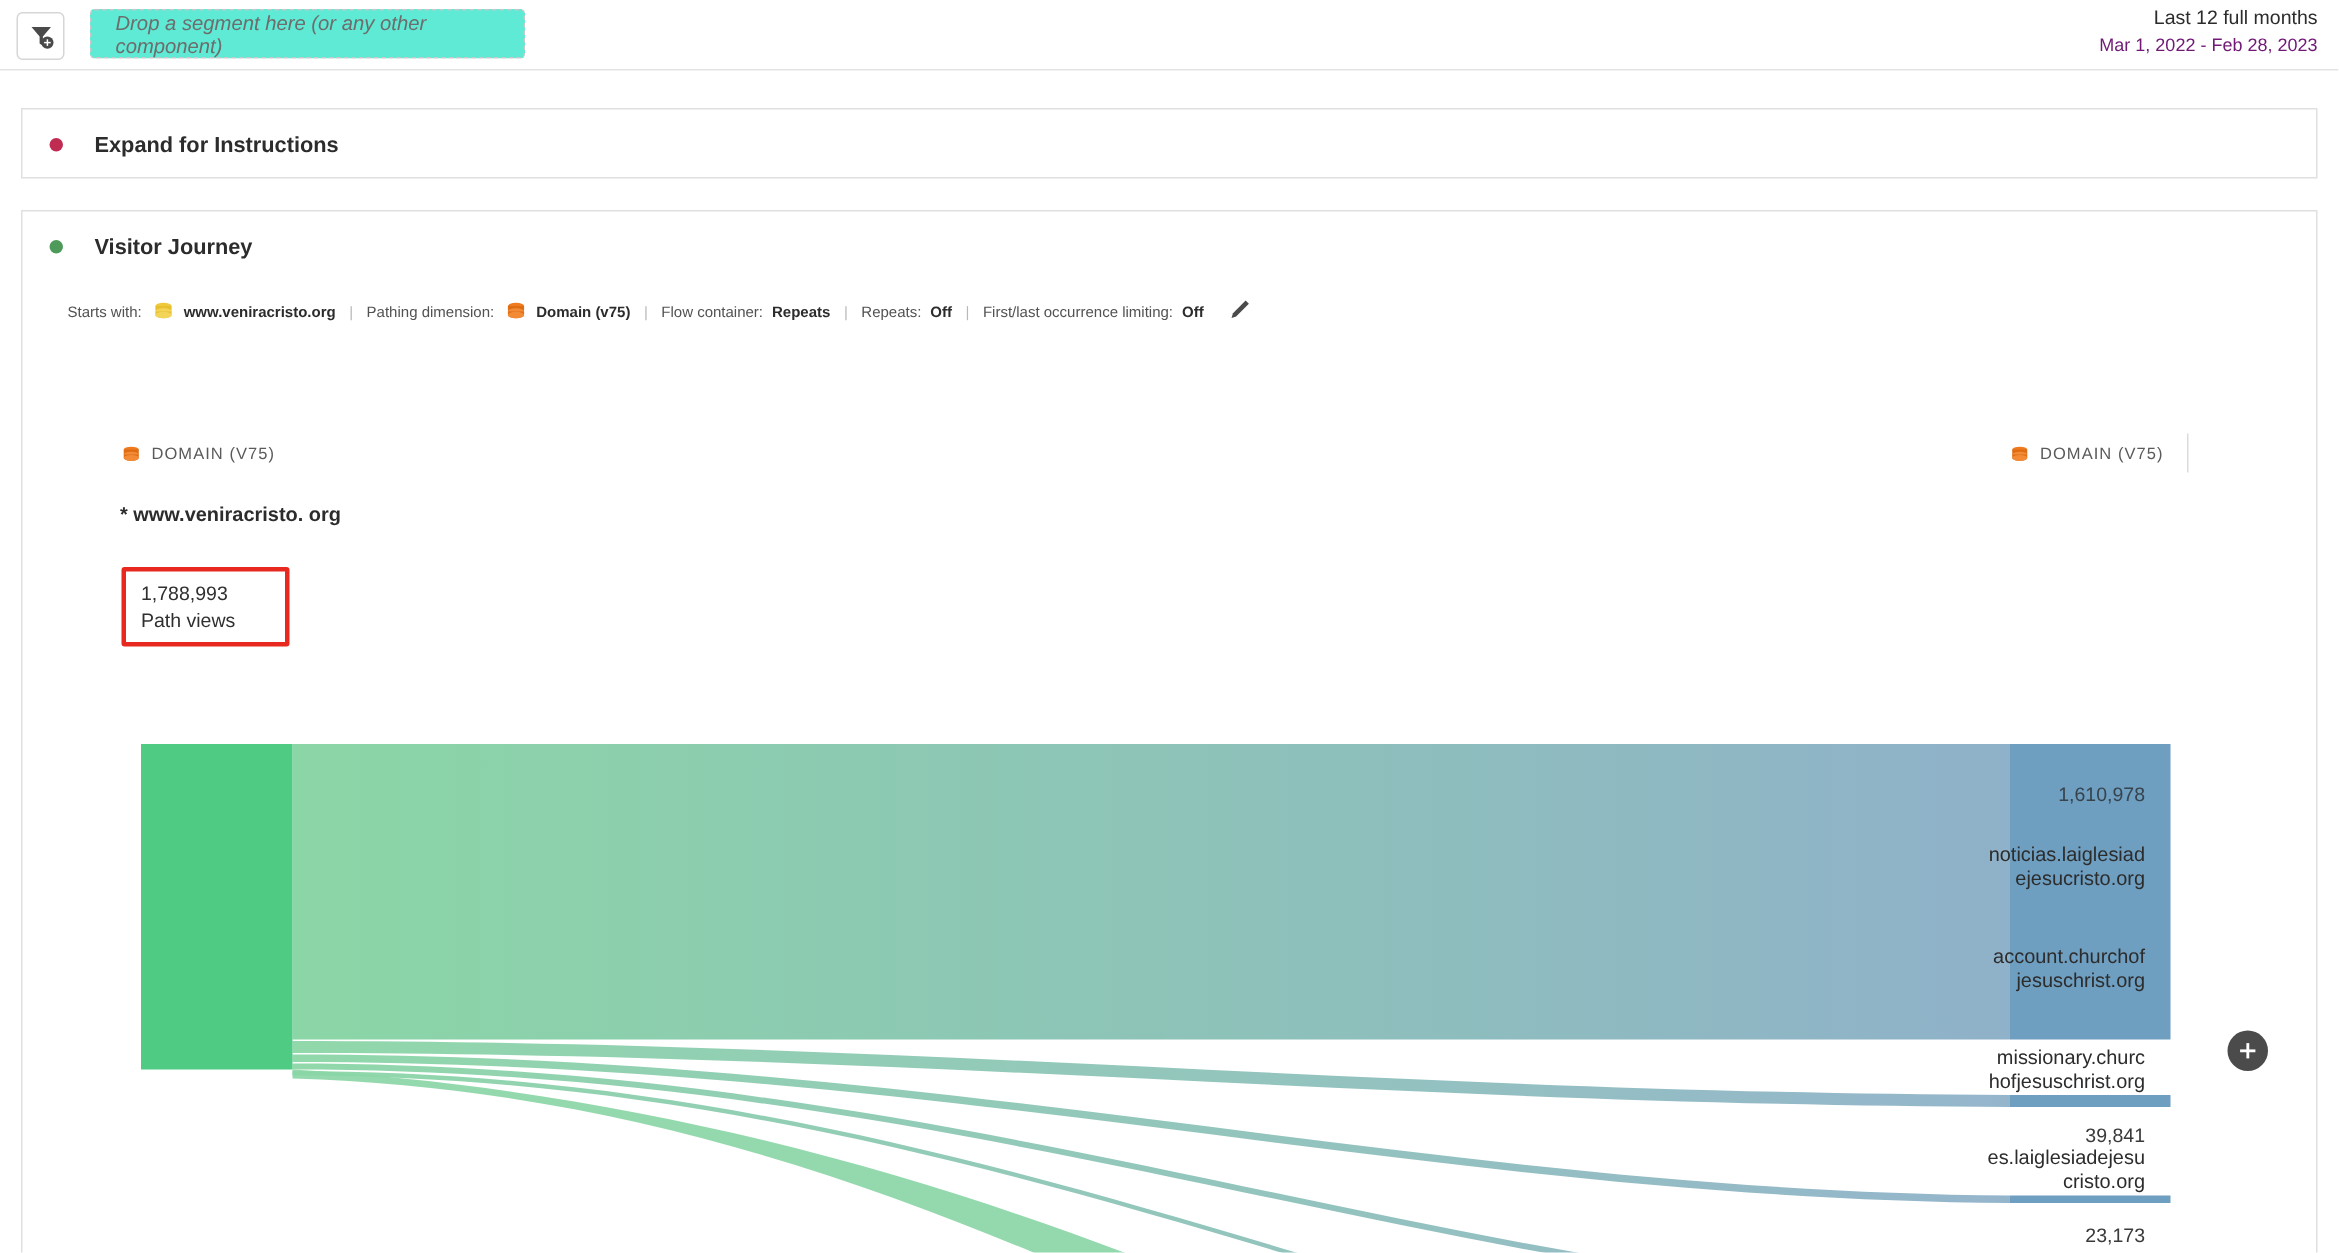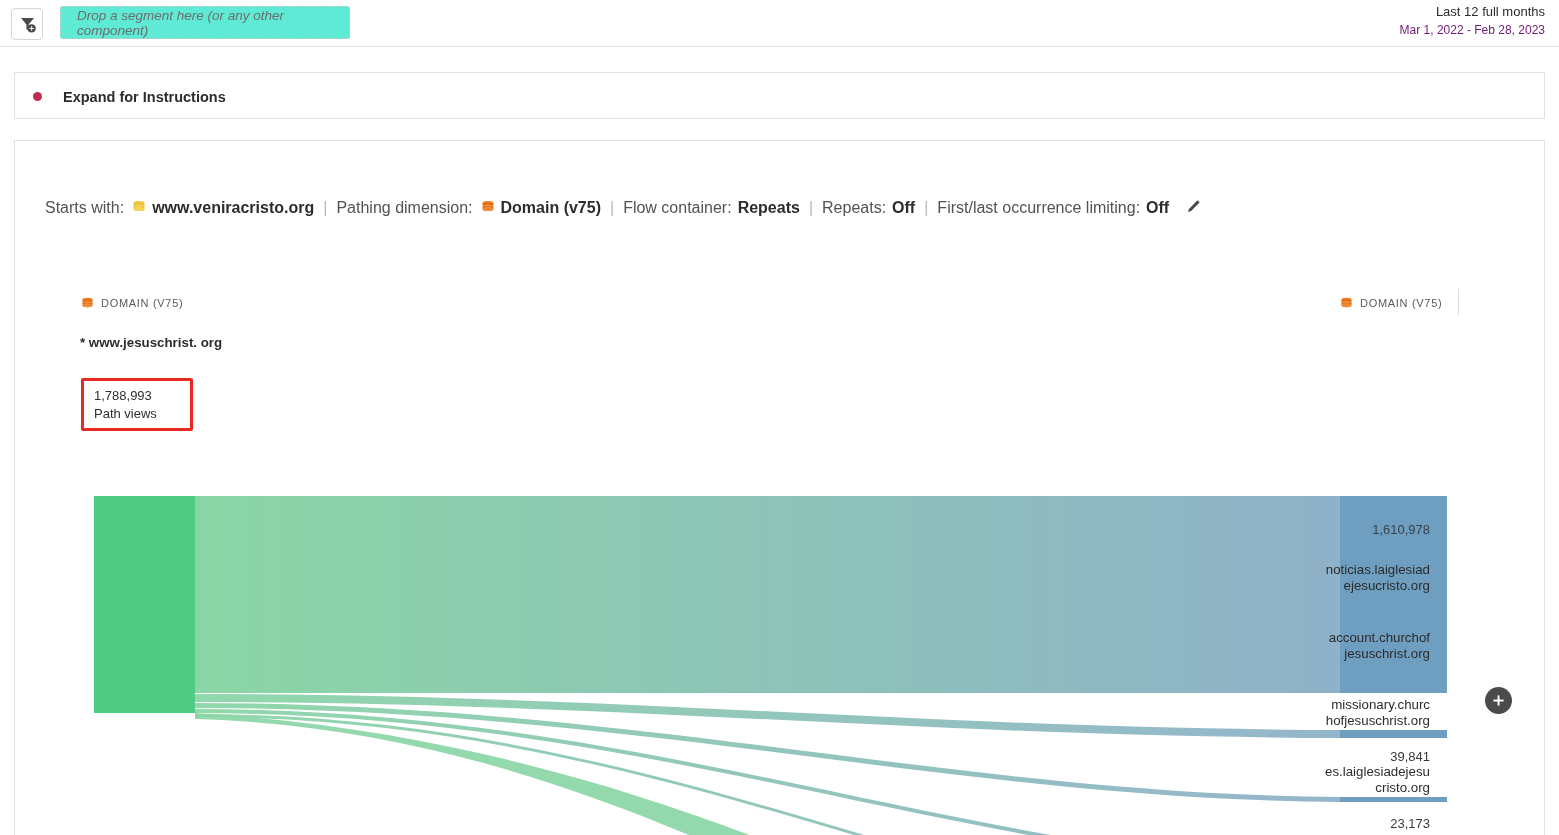--- a/index.html
+++ b/index.html
@@ -52,21 +52,21 @@
   .dot { width: 9px; height: 9px; border-radius: 50%; flex: 0 0 auto; }
   .dot-crimson { background: #C02B52; }
   .dot-green { background: #4E9A5B; }
   .panel-title {
     font-size: 14.5px; font-weight: bold; color: #2c2c2c; margin-left: 21px;
   }
 
   
   .settings {
     position: absolute; left: 30px; top: 58px;
-    display: flex; align-items: flex-start; font-size: 16px; color: #4b4b4b;
+    display: flex; align-items: flex-end; font-size: 10px; color: #4b4b4b;
     white-space: nowrap;
   }
   .settings .lbl { color: #525252; }
   .settings .val { font-weight: bold; color: #2c2c2c; }
   .settings .sep { color: #b9b9b9; margin: 0 9px; }
   .settings .gap { display: inline-block; width: 6px; }
   .icon-dim { margin: 0 6px 0 8px; display: inline-flex; }
   .pencil-btn { margin-left: 17px; display: inline-flex; cursor: pointer; }
 
   
@@ -141,20 +141,24 @@
 
 <div class="panel panel-instructions">
   <div class="panel-head">
     <span class="dot dot-crimson"></span>
     <span class="panel-title">Expand for Instructions</span>
   </div>
 </div>
 
 <div class="panel panel-journey">
 
+  <div class="panel-head">
+    <span class="dot dot-green"></span>
+    <span class="panel-title">Visitor Journey</span>
+  </div>
 
   <div class="settings">
     <span class="lbl">Starts with:</span>
     <span class="icon-dim">
       <svg width="14" height="14" viewBox="0 0 14 14">
         <ellipse cx="7" cy="4" rx="5.4" ry="2.1" fill="#EFC93B"></ellipse>
         <path d="M1.6 4 V6.6 A5.4 2.1 0 0 0 12.4 6.6 V4" fill="#E8C02F"></path>
         <ellipse cx="7" cy="7.6" rx="5.4" ry="2.1" fill="#F2D558"></ellipse>
         <path d="M1.6 7.6 V10 A5.4 2.1 0 0 0 12.4 10 V7.6" fill="#E8C02F"></path>
         <ellipse cx="7" cy="10" rx="5.4" ry="2.1" fill="#F2D558"></ellipse>
@@ -245,21 +249,21 @@
       <rect x="79" y="215" width="101" height="217" fill="#4FCB83"></rect>
 
       <rect x="1325" y="215" width="107" height="197" fill="#6E9EC0"></rect>
       <rect x="1325" y="449" width="107" height="8" fill="#6E9EC0"></rect>
       <rect x="1325" y="516" width="107" height="5" fill="#6E9EC0"></rect>
       <rect x="1325" y="583" width="107" height="4" fill="#6E9EC0"></rect>
       <rect x="1325" y="650" width="107" height="3" fill="#6E9EC0"></rect>
     </svg>
 
     <div class="nodelabel left">
-      <span>* www.jesuschrist.</span>
+      <span>* www.veniracristo.</span>
       <span>org</span>
     </div>
 
     <div class="metric-box">
       <div>1,788,993</div>
       <div>Path views</div>
     </div>
 
     <div class="nodeval onblue" style="top:241px;">1,610,978</div>
 

